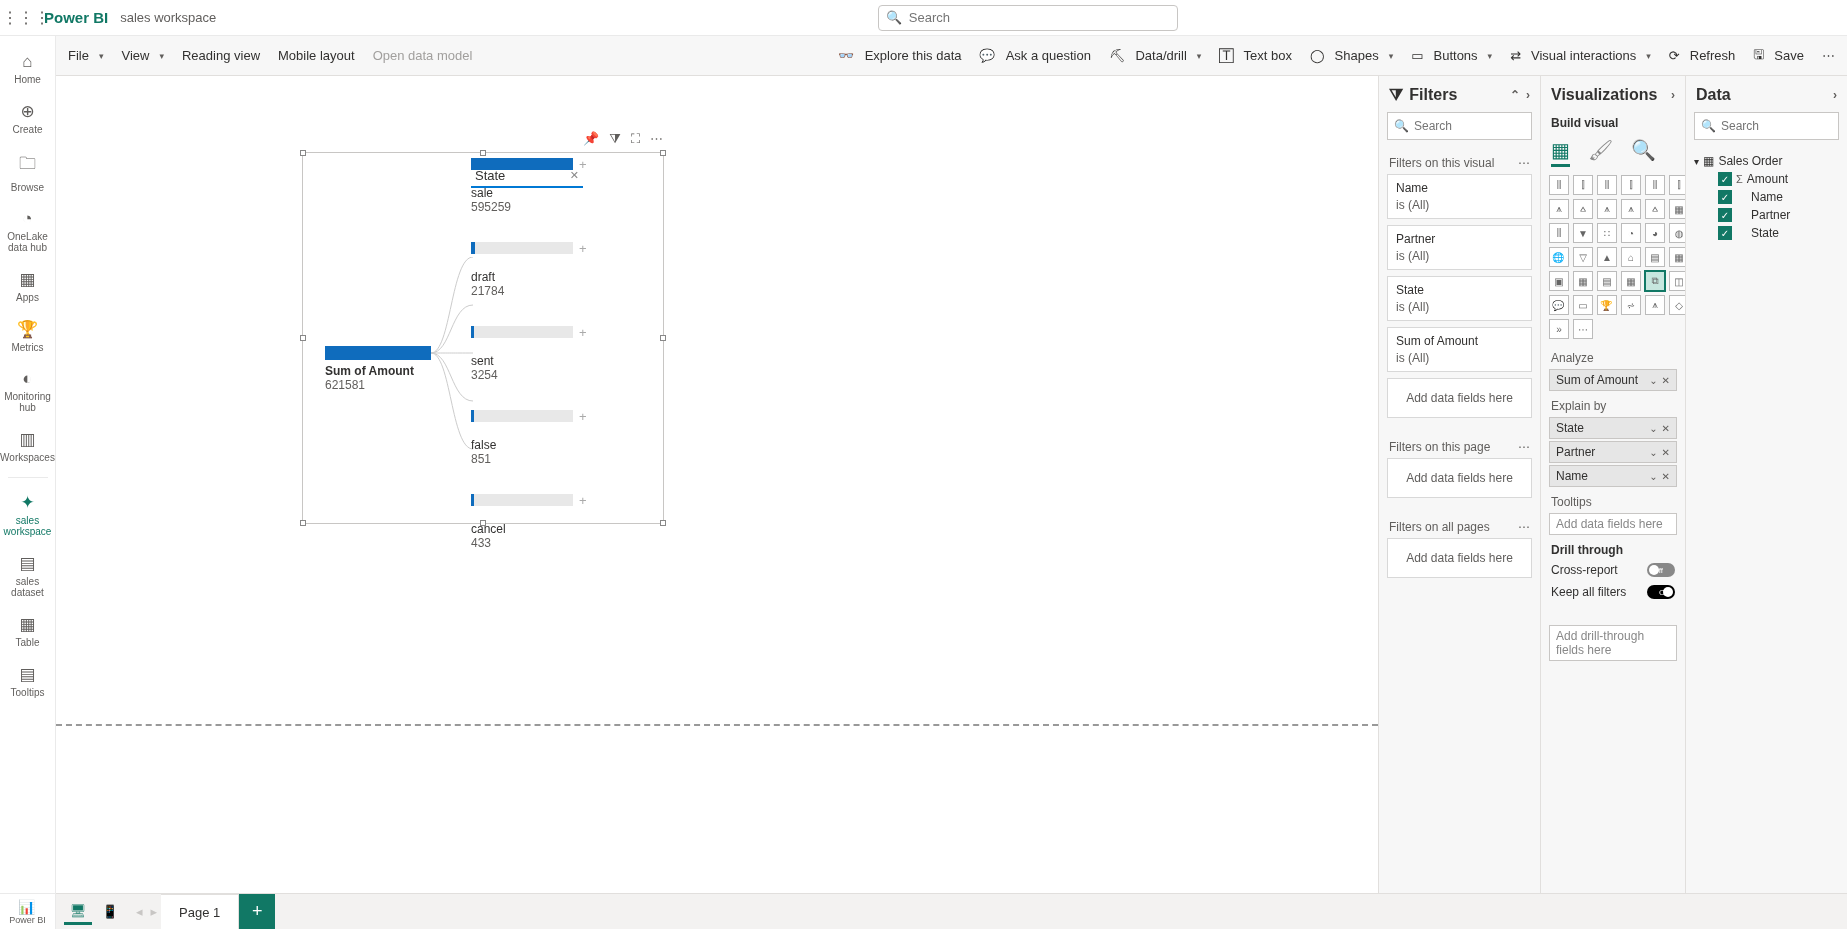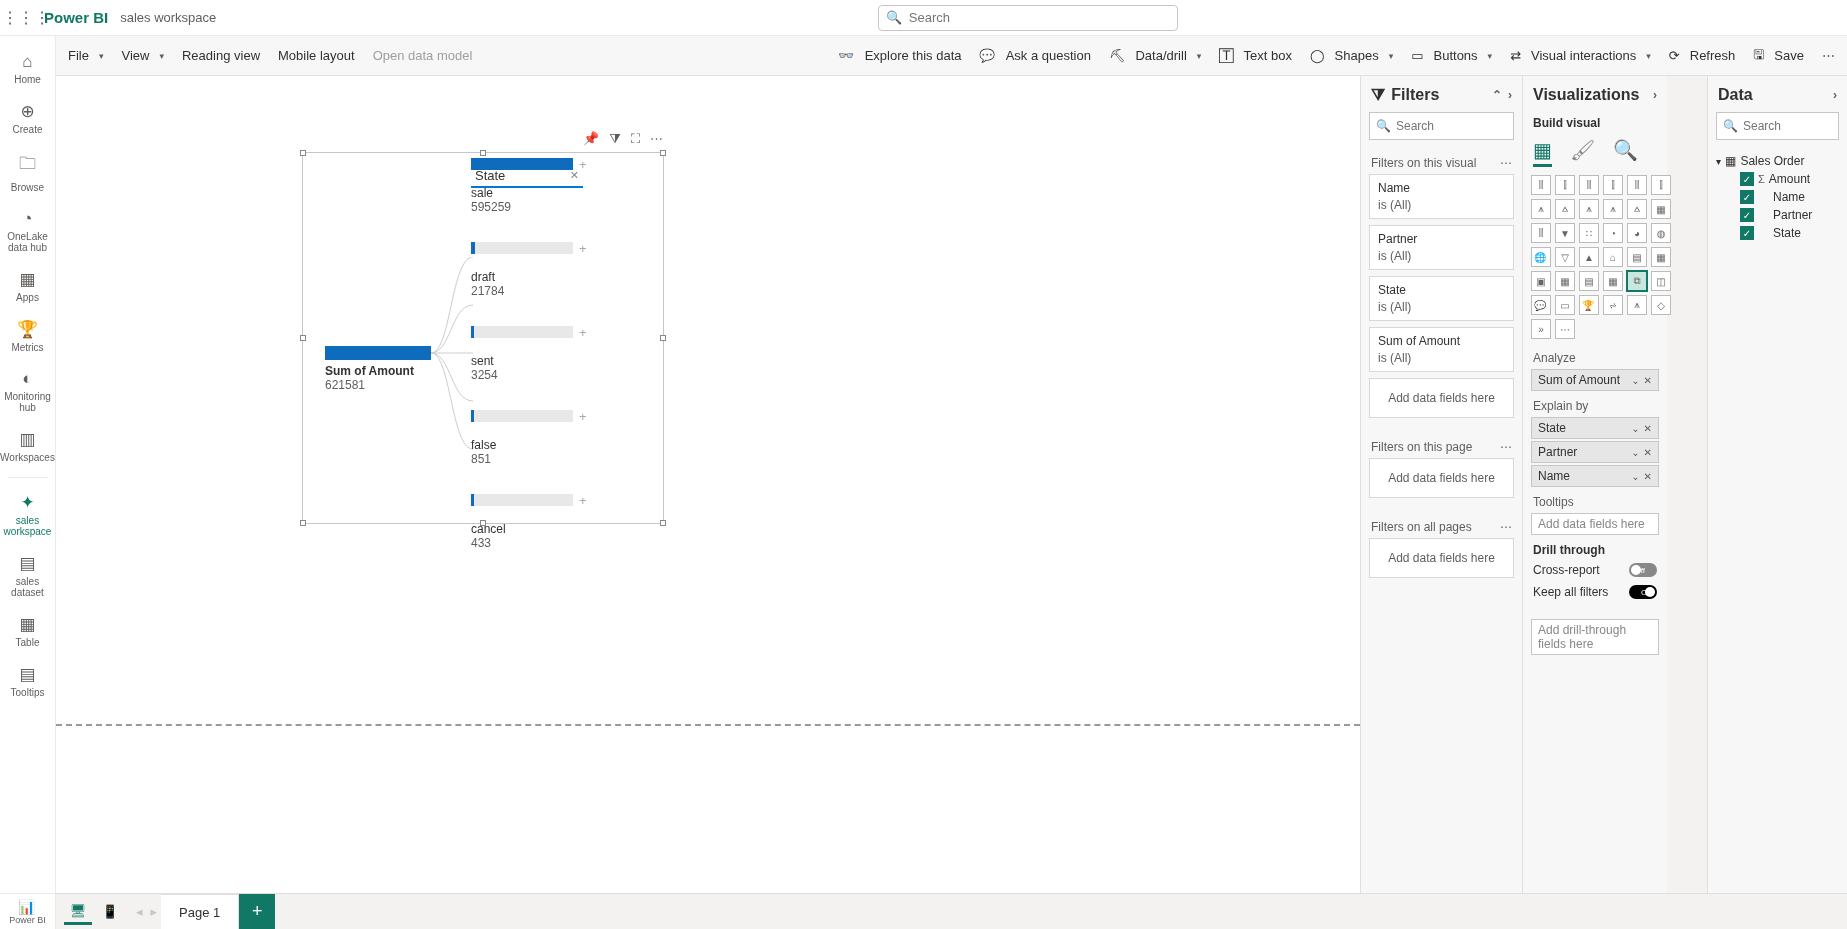--- a/index.html
+++ b/index.html
@@ -56,21 +56,21 @@
 .childbar-track { width:102px; height:12px; background:#e8e8e8; position:relative;}
 .childbar { height:12px; background:#0f6cbd; position:absolute; left:0; top:0;}
 .plus { position:absolute; left:108px; top:-1px; color:#aaa; font-size:13px;}
 .child .cl { font-size:12px; margin-top:16px;}
 .child .cv { font-size:12px; color:#605e5c;}
 
 
 .pane { background:#f7f7f7; border-left:1px solid #e1dfdd; display:flex; flex-direction:column; font-size:12px; color:#323130;}
 .filters-pane { width:162px; }
 .vis-pane { width:145px; background:#f7f7f7;}
-.data-pane { width:140px;margin-left:40px; }
+.data-pane { width:162px; }
 .pane-h { display:flex; align-items:center; padding:10px 10px 8px; font-size:16px; font-weight:600; gap:6px;}
 .pane-h .sp { flex:1;}
 .pane-h .pico { font-size:12px; color:#605e5c; cursor:pointer;}
 .p-search { margin:0 8px 8px; height:28px; border:1px solid #c8c6c4; background:#fff; display:flex; align-items:center; padding:0 6px; color:#605e5c;}
 .p-search input { border:none; outline:none; flex:1; font-size:12px; margin-left:5px; background:transparent;}
 .f-section-title { display:flex; padding:8px 10px 4px; color:#605e5c;}
 .f-section-title .sp { flex:1;}
 .fcard { margin:0 8px 6px; border:1px solid #d8d8d8; background:#fff; padding:6px 8px;}
 .fcard .fv { color:#605e5c; margin-top:3px;}
 .fadd { margin:0 8px 14px; border:1px solid #d8d8d8; background:#fff; padding:12px; text-align:center; color:#605e5c;}
@@ -474,21 +474,21 @@
         </div>
     </div>
     <div class="toggle-row">
       <span>Keep all filters</span>
         <span class="sp"></span>
       <div class="toggle on">
           <span>On</span>
           <div class="knob"></div>
         </div>
     </div>
-    <div class="vfield empty" style="margin-top:16px">Add drill-through fields here</div>
+    <div class="vfield empty" style="margin-top:22px">Add drill-through fields here</div>
   </div>
 
   <div class="pane data-pane">
     <div class="pane-h">
         <span>Data</span>
         <span class="sp"></span>
         <span class="pico">›</span>
       </div>
     <div class="p-search">
       <span>🔍</span>

